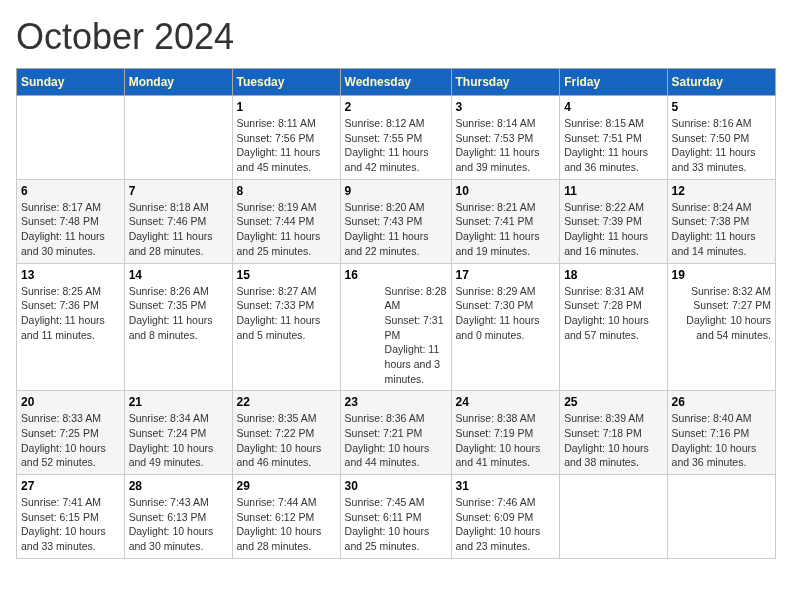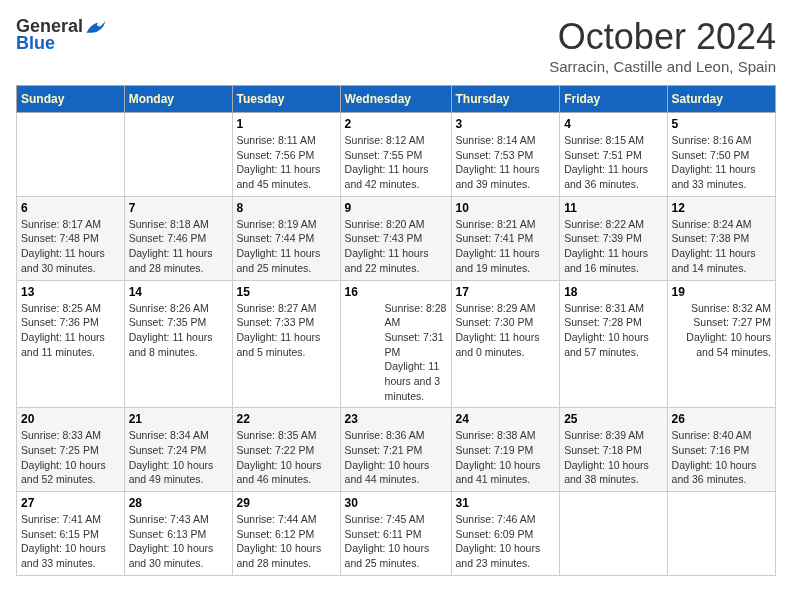--- a/index.html
+++ b/index.html
@@ -78,32 +78,22 @@
       font-size: 10.5px;
       color: #333;
       line-height: 1.4;
     }
     .empty-cell { background: #fff !important; }
   </style>
 </head>
 <body>
 
 <div class="header">
-  <div class="logo">
-    <div class="logo-text">
-      <span>General</span>
-      <svg class="logo-bird" viewBox="0 0 30 24" fill="none" xmlns="http://www.w3.org/2000/svg">
-        <path d="M2 20 Q8 8 18 6 Q14 12 20 10 Q16 16 28 4 Q24 18 10 20 Z" fill="#1565c0"></path>
-      </svg>
-    </div>
-    <span class="logo-blue" style="margin-top:-4px; font-size:18px; font-weight:bold;">Blue</span>
-  </div>
   <div class="title-section">
     <div class="month-title">October 2024</div>
-    <div class="location">Sarracin, Castille and Leon, Spain</div>
   </div>
 </div>
 
 <table>
   <thead>
     <tr>
     <th>Sunday</th>
         <th>Monday</th>
         <th>Tuesday</th>
         <th>Wednesday</th>

